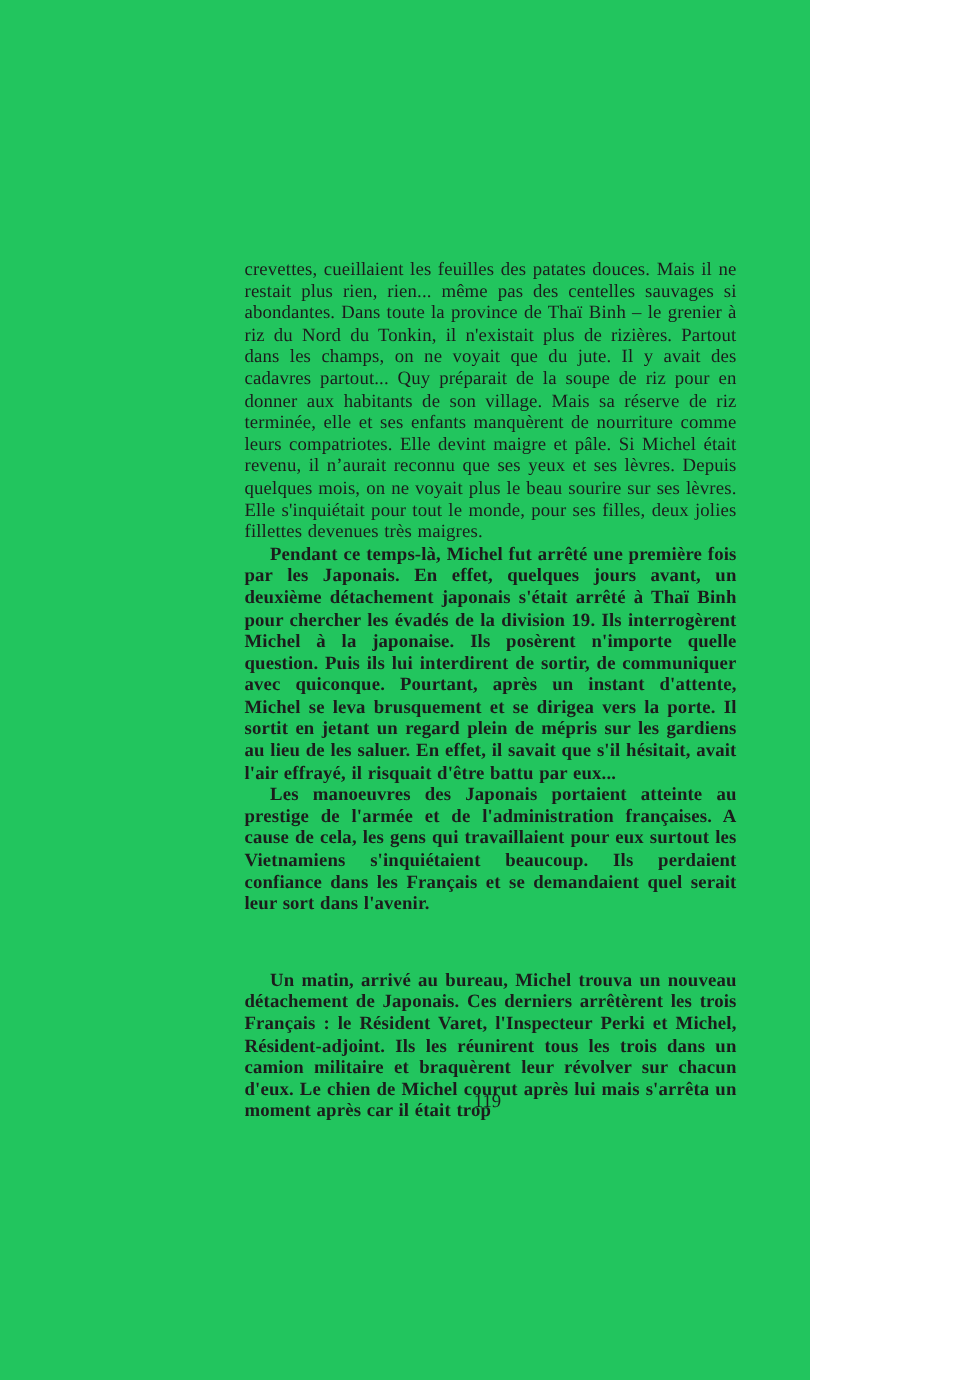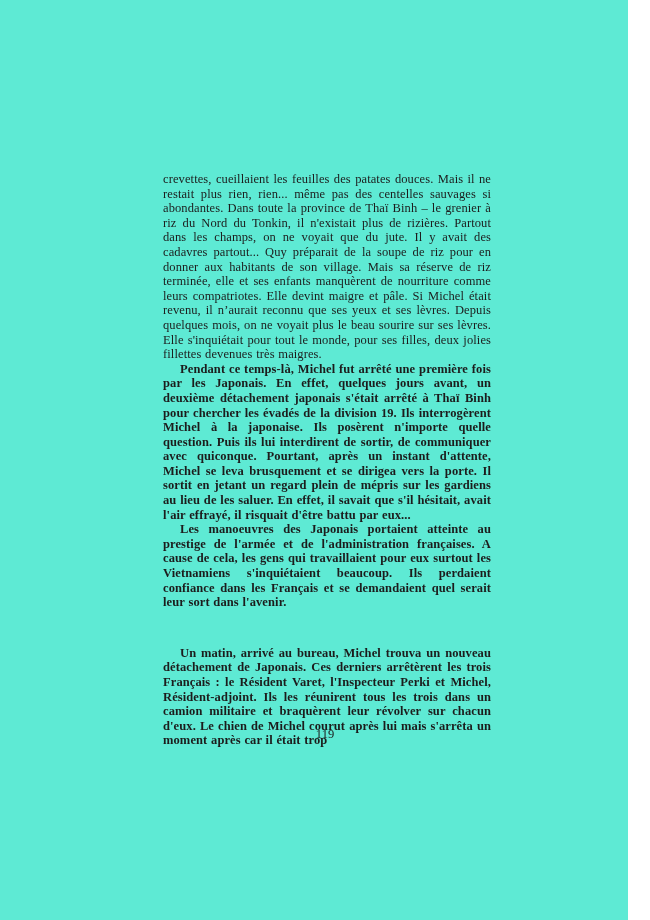--- a/index.html
+++ b/index.html
@@ -2,23 +2,23 @@
 <html><head>
 <meta charset="utf-8">
 <style>
   html, body {
     margin: 0;
     padding: 0;
     background: #ffffff;
   }
   .page {
     position: relative;
-    width: 628px;
+    width: 540px;
     height: 920px;
-    background: #5eead4;
+    background: #22c55e;
     font-family: "Liberation Serif", "DejaVu Serif", serif;
     color: #1c1c1c;
     overflow: hidden;
   }
   .text-block {
     position: absolute;
     left: 163px;
     top: 172px;
     width: 328px;
   }

